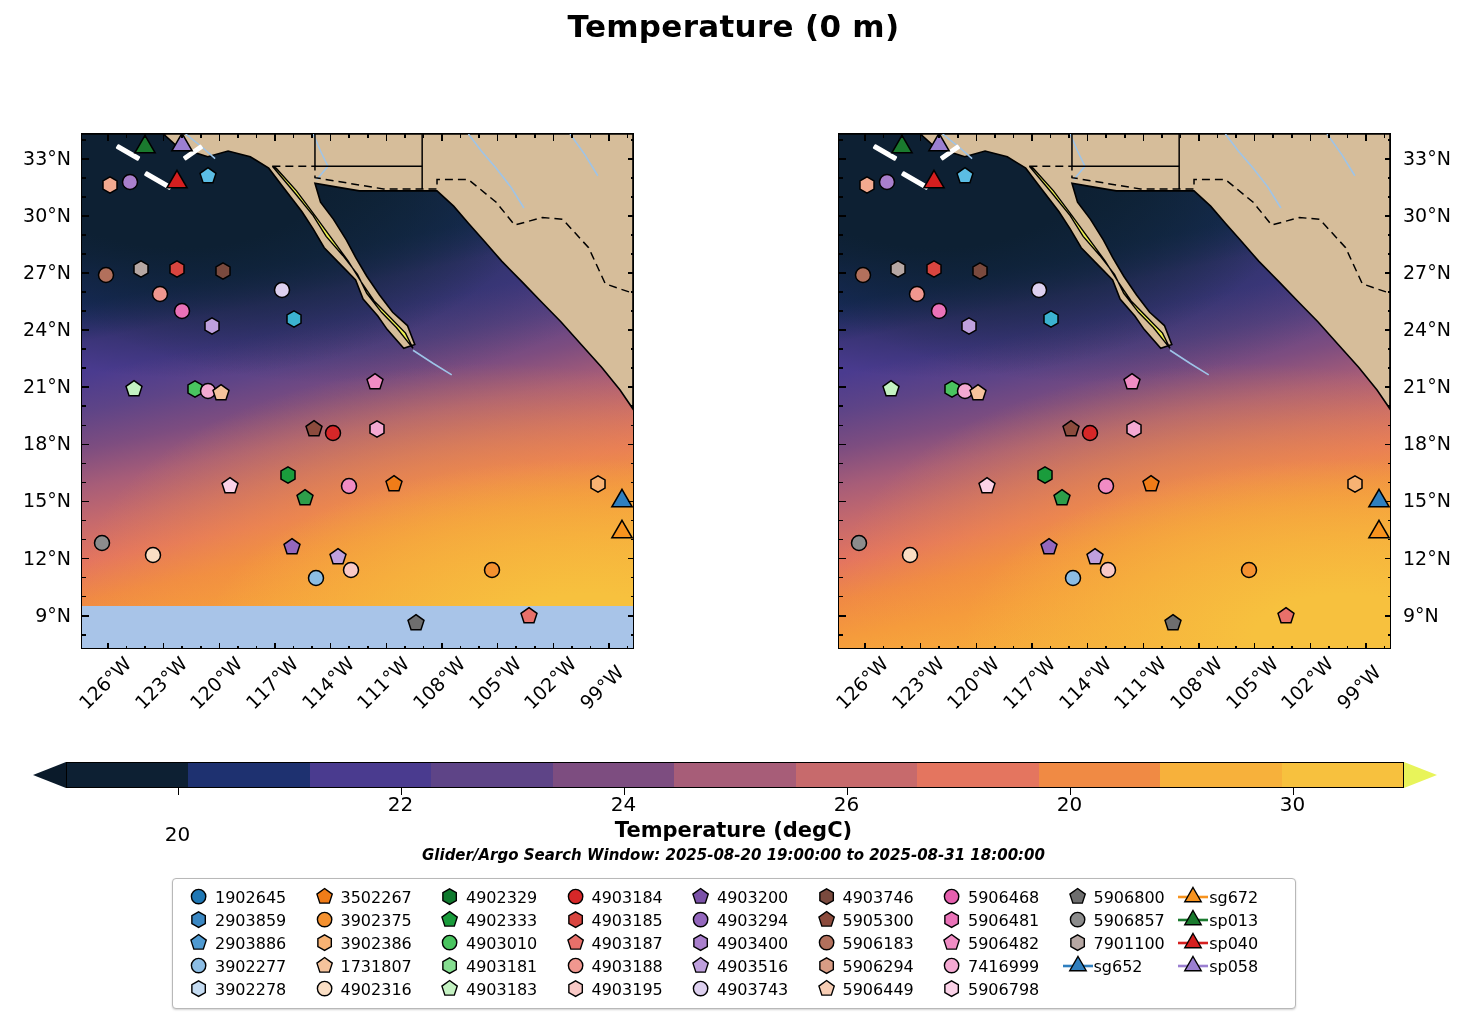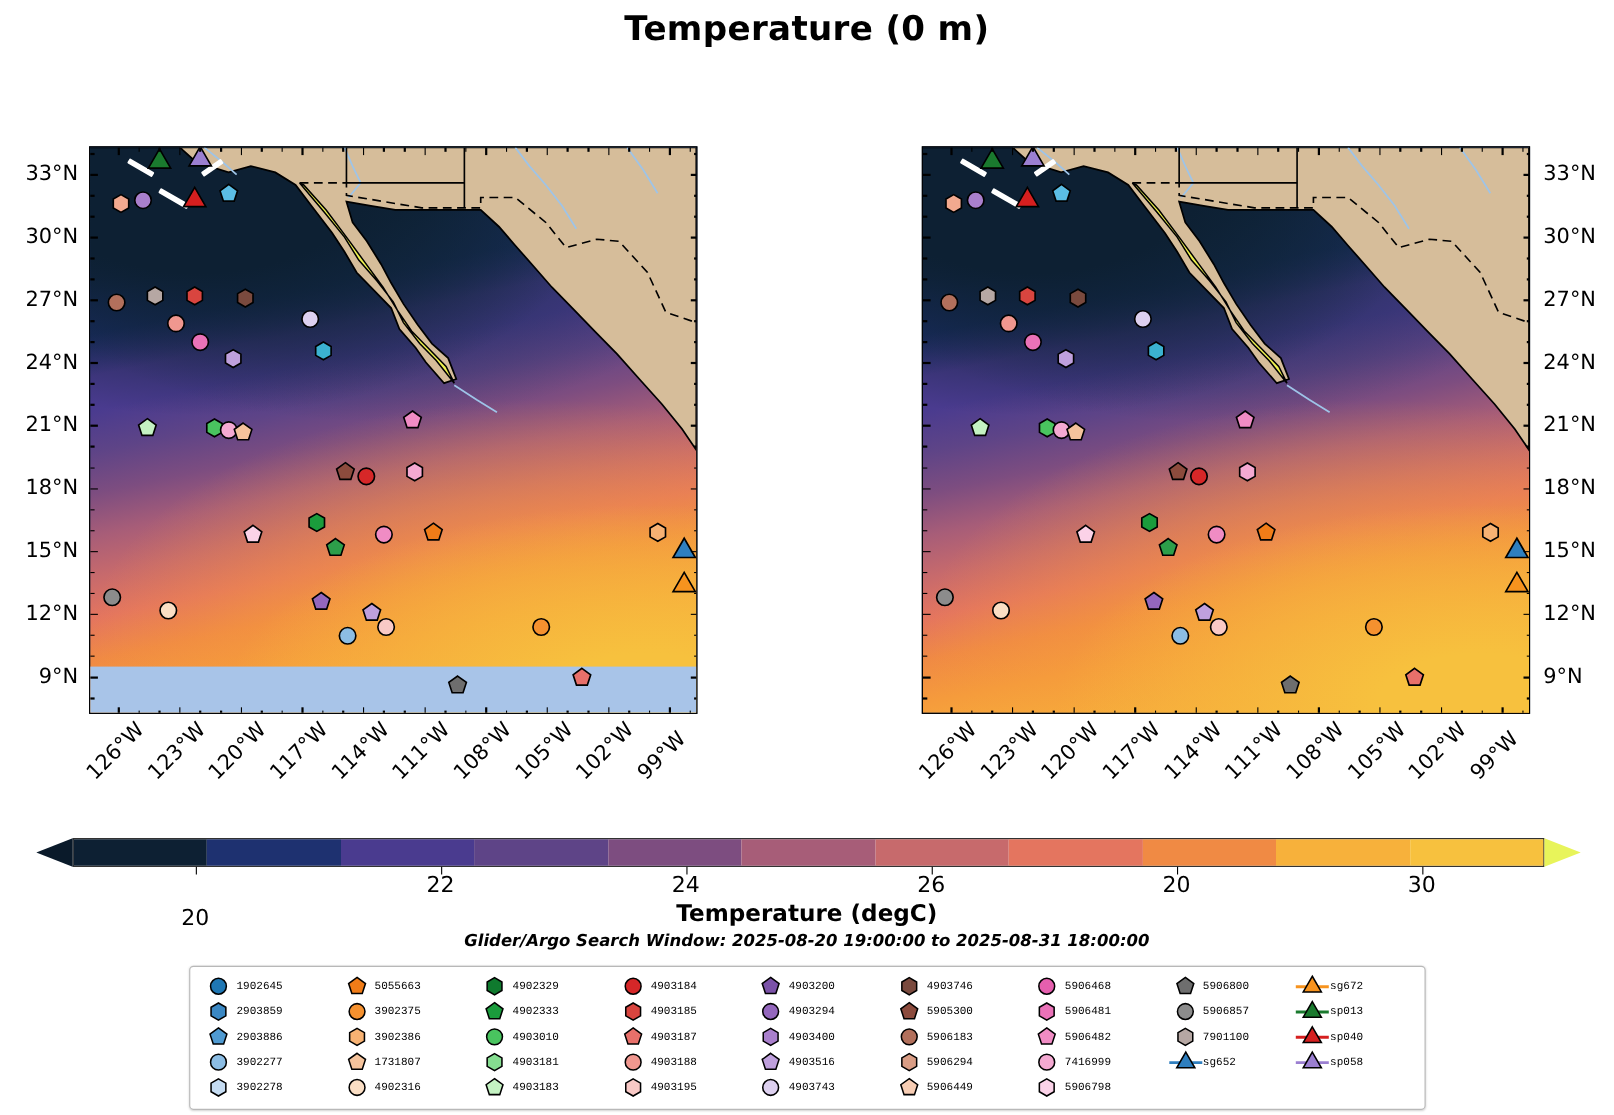--- a/index.html
+++ b/index.html
@@ -76,21 +76,21 @@
 
   
   #legend{position:absolute;left:172px;top:878px;width:1124px;
           border:1px solid #b8b8b8;border-radius:4px;background:#fff;
           box-shadow:0 1px 2px rgba(0,0,0,.18);padding:8px 10px 9px 10px;box-sizing:border-box;}
   .legcols{display:flex;gap:0;}
   .legcol{display:flex;flex-direction:column;gap:3px;}
   .legrow{display:flex;align-items:center;height:20px;}
   .legsym{width:32px;display:flex;align-items:center;justify-content:center;flex:none;}
   .legsym svg{display:block;overflow:visible;}
-  .legtxt{font-size:10px;white-space:nowrap;font-family:Liberation Mono, monospace;}
+  .legtxt{font-size:16px;white-space:nowrap;}
 </style>
 </head>
 <body>
 
 <div class="suptitle">Temperature (0 m)</div>
 
 <div class="panel" id="panel-left">
   <div class="mapbox">
     <div class="layer sst"></div>
     <svg class="landsvg" viewBox="0 0 553 516" preserveAspectRatio="none">
@@ -869,21 +869,21 @@
           <span class="legtxt">3902278</span>
         </div>
       </div>
       <div class="legcol" style="width: 128px;">
         <div class="legrow">
           <span class="legsym">
             <svg width="19.2" height="19.2" viewBox="-9.6 -9.6 19.2 19.2">
               <polygon points="0.00,-8.06 7.67,-2.49 4.74,6.52 -4.74,6.52 -7.67,-2.49" fill="#f07c18" stroke="#000" stroke-width="1.4"></polygon>
             </svg>
           </span>
-          <span class="legtxt">5055663</span>
+          <span class="legtxt">3502267</span>
         </div>
         <div class="legrow">
           <span class="legsym">
             <svg width="19.2" height="19.2" viewBox="-9.6 -9.6 19.2 19.2">
               <circle cx="0" cy="0" r="7.2" fill="#f5912f" stroke="#000" stroke-width="1.4"></circle>
             </svg>
           </span>
           <span class="legtxt">3902375</span>
         </div>
         <div class="legrow">

